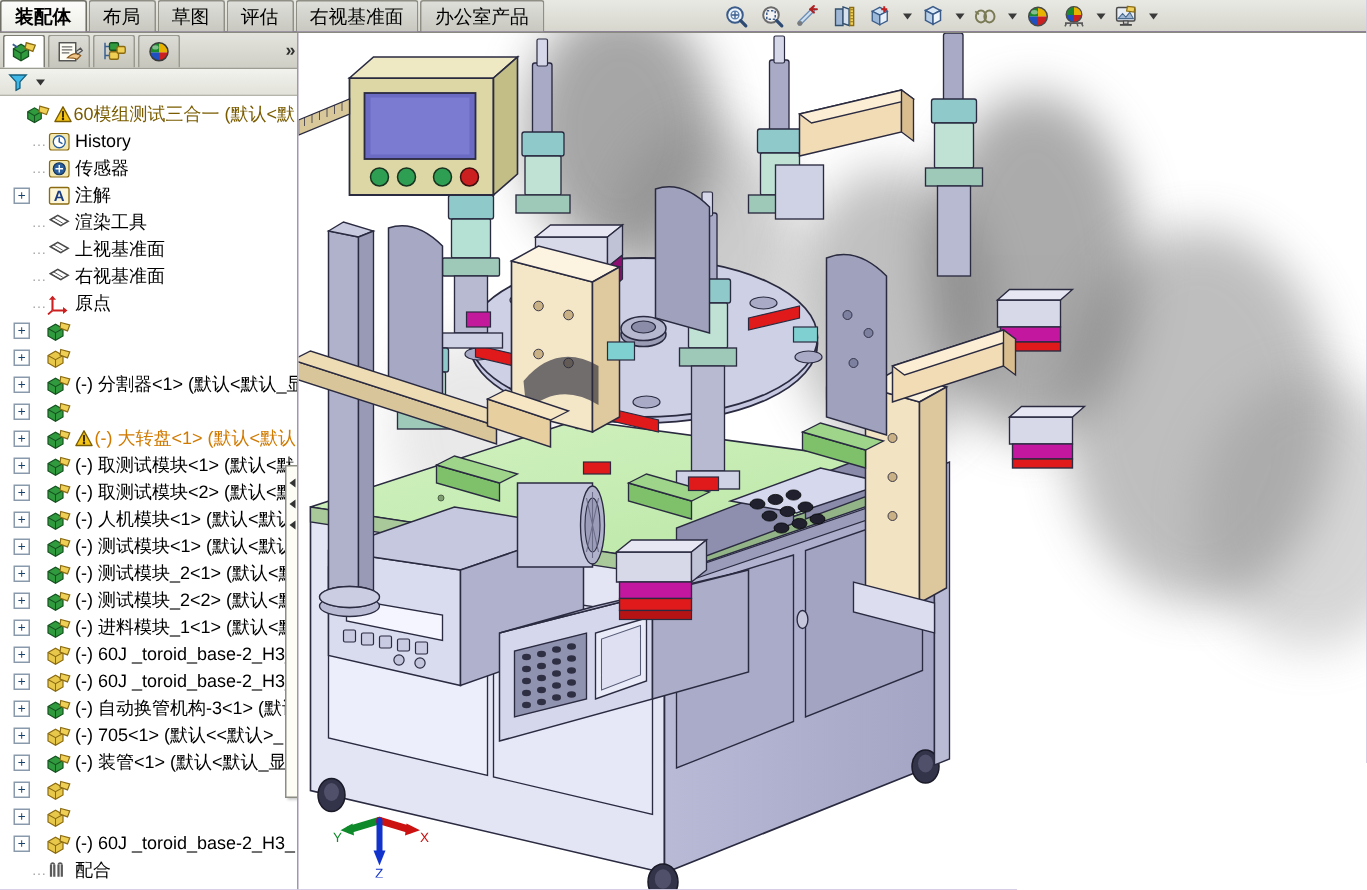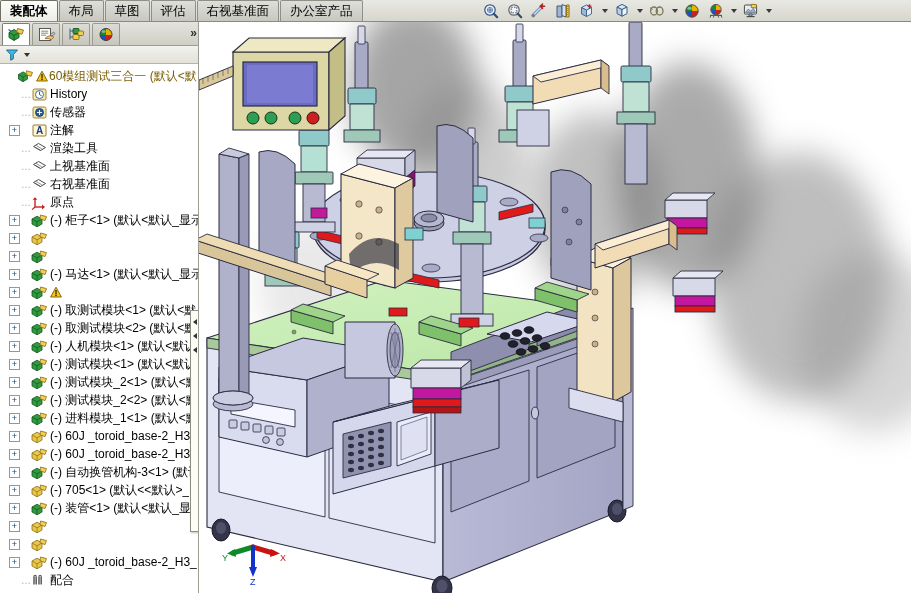--- a/index.html
+++ b/index.html
@@ -410,67 +410,67 @@
         </div>
         <div class="row" style="padding-left:6px;">
           <span class="expander">+</span>
           <span class="dots"></span>
           <span class="ico"><svg width="17" height="15" viewBox="0 0 17 15">
               <path d="M1 6l5-2.8 5 2.8v5l-5 2.8L1 11z" fill="#2f9b3e" stroke="#16521f" stroke-width=".8"></path>
               <path d="M1 6l5 2.8L11 6" fill="none" stroke="#16521f" stroke-width=".7"></path>
               <path d="M6 8.8v5" stroke="#16521f" stroke-width=".7"></path>
               <path d="M9.5 2l6 1.6L14 7.6 9 5.7z" fill="#f0cf55" stroke="#8a6b12" stroke-width=".8"></path>
             </svg></span>
-          <span class="lbl">(-) 柜子&lt;1&gt;  (默认&lt;默认_显示</span>
         </div>
         <div class="row" style="padding-left:6px;">
           <span class="expander">+</span>
           <span class="dots"></span>
           <span class="ico"><svg width="17" height="15" viewBox="0 0 17 15">
               <path d="M1 6l5-2.8 5 2.8v5l-5 2.8L1 11z" fill="#e8c84a" stroke="#8a6b12" stroke-width=".8"></path>
               <path d="M1 6l5 2.8L11 6" fill="none" stroke="#8a6b12" stroke-width=".7"></path>
               <path d="M6 8.8v5" stroke="#8a6b12" stroke-width=".7"></path>
               <path d="M9.5 2l6 1.6L14 7.6 9 5.7z" fill="#f0cf55" stroke="#8a6b12" stroke-width=".8"></path>
             </svg></span>
         </div>
         <div class="row" style="padding-left:6px;">
           <span class="expander">+</span>
           <span class="dots"></span>
           <span class="ico"><svg width="17" height="15" viewBox="0 0 17 15">
               <path d="M1 6l5-2.8 5 2.8v5l-5 2.8L1 11z" fill="#2f9b3e" stroke="#16521f" stroke-width=".8"></path>
               <path d="M1 6l5 2.8L11 6" fill="none" stroke="#16521f" stroke-width=".7"></path>
               <path d="M6 8.8v5" stroke="#16521f" stroke-width=".7"></path>
               <path d="M9.5 2l6 1.6L14 7.6 9 5.7z" fill="#f0cf55" stroke="#8a6b12" stroke-width=".8"></path>
             </svg></span>
-        </div>
-        <div class="row" style="padding-left:6px;">
-          <span class="expander">+</span>
-          <span class="dots"></span>
-          <span class="ico"><svg width="17" height="15" viewBox="0 0 17 15">
-              <path d="M1 6l5-2.8 5 2.8v5l-5 2.8L1 11z" fill="#2f9b3e" stroke="#16521f" stroke-width=".8"></path>
-              <path d="M1 6l5 2.8L11 6" fill="none" stroke="#16521f" stroke-width=".7"></path>
-              <path d="M6 8.8v5" stroke="#16521f" stroke-width=".7"></path>
-              <path d="M9.5 2l6 1.6L14 7.6 9 5.7z" fill="#f0cf55" stroke="#8a6b12" stroke-width=".8"></path>
-            </svg></span>
-          <span class="lbl">(-) 马达&lt;1&gt;  (默认&lt;默认_显示</span>
+          <span class="lbl">(-) 分割器&lt;1&gt;  (默认&lt;默认_显</span>
+        </div>
+        <div class="row" style="padding-left:6px;">
+          <span class="expander">+</span>
+          <span class="dots"></span>
+          <span class="ico"><svg width="17" height="15" viewBox="0 0 17 15">
+              <path d="M1 6l5-2.8 5 2.8v5l-5 2.8L1 11z" fill="#2f9b3e" stroke="#16521f" stroke-width=".8"></path>
+              <path d="M1 6l5 2.8L11 6" fill="none" stroke="#16521f" stroke-width=".7"></path>
+              <path d="M6 8.8v5" stroke="#16521f" stroke-width=".7"></path>
+              <path d="M9.5 2l6 1.6L14 7.6 9 5.7z" fill="#f0cf55" stroke="#8a6b12" stroke-width=".8"></path>
+            </svg></span>
         </div>
         <div class="row warnrow selected" style="padding-left:6px;">
           <span class="expander">+</span>
           <span class="dots"></span>
           <span class="ico"><svg width="17" height="15" viewBox="0 0 17 15">
               <path d="M1 6l5-2.8 5 2.8v5l-5 2.8L1 11z" fill="#2f9b3e" stroke="#16521f" stroke-width=".8"></path>
               <path d="M1 6l5 2.8L11 6" fill="none" stroke="#16521f" stroke-width=".7"></path>
               <path d="M6 8.8v5" stroke="#16521f" stroke-width=".7"></path>
               <path d="M9.5 2l6 1.6L14 7.6 9 5.7z" fill="#f0cf55" stroke="#8a6b12" stroke-width=".8"></path>
             </svg></span>
           <span class="warn"><svg width="12" height="13" viewBox="0 0 12 13">
               <path d="M6 1.2L11.4 11H.6z" fill="#f5c518" stroke="#7a5c00" stroke-width=".9" stroke-linejoin="round"></path>
               <path d="M6 4.4v3.4" stroke="#3a2c00" stroke-width="1.3" stroke-linecap="round"></path>
               <circle cx="6" cy="9.3" r=".85" fill="#3a2c00"></circle>
             </svg></span>
+          <span class="lbl">(-) 大转盘&lt;1&gt;  (默认&lt;默认</span>
         </div>
         <div class="row" style="padding-left:6px;">
           <span class="expander">+</span>
           <span class="dots"></span>
           <span class="ico"><svg width="17" height="15" viewBox="0 0 17 15">
               <path d="M1 6l5-2.8 5 2.8v5l-5 2.8L1 11z" fill="#2f9b3e" stroke="#16521f" stroke-width=".8"></path>
               <path d="M1 6l5 2.8L11 6" fill="none" stroke="#16521f" stroke-width=".7"></path>
               <path d="M6 8.8v5" stroke="#16521f" stroke-width=".7"></path>
               <path d="M9.5 2l6 1.6L14 7.6 9 5.7z" fill="#f0cf55" stroke="#8a6b12" stroke-width=".8"></path>
             </svg></span>

